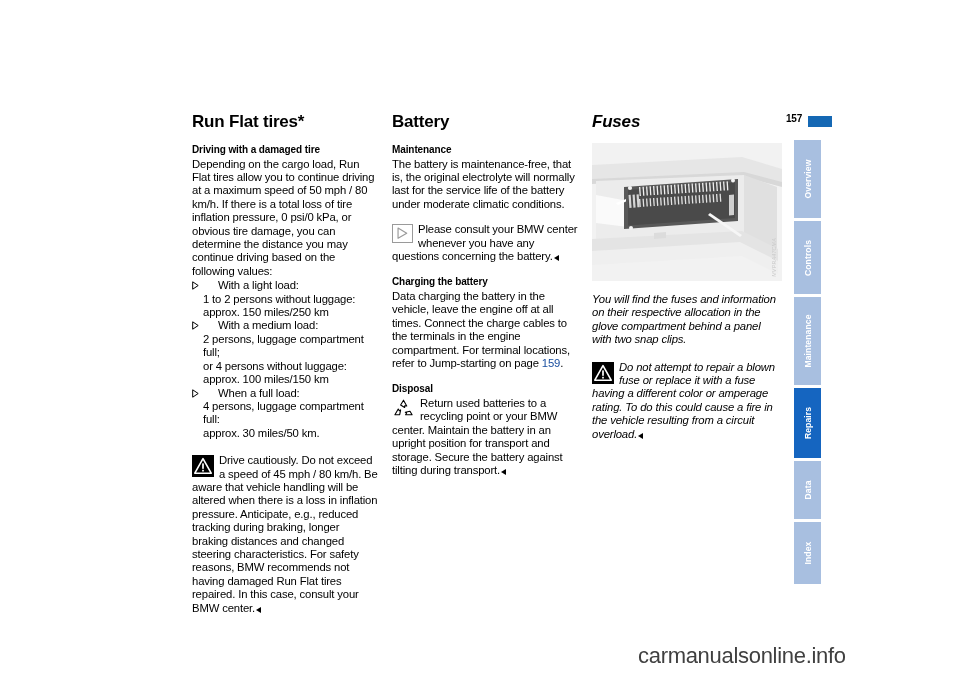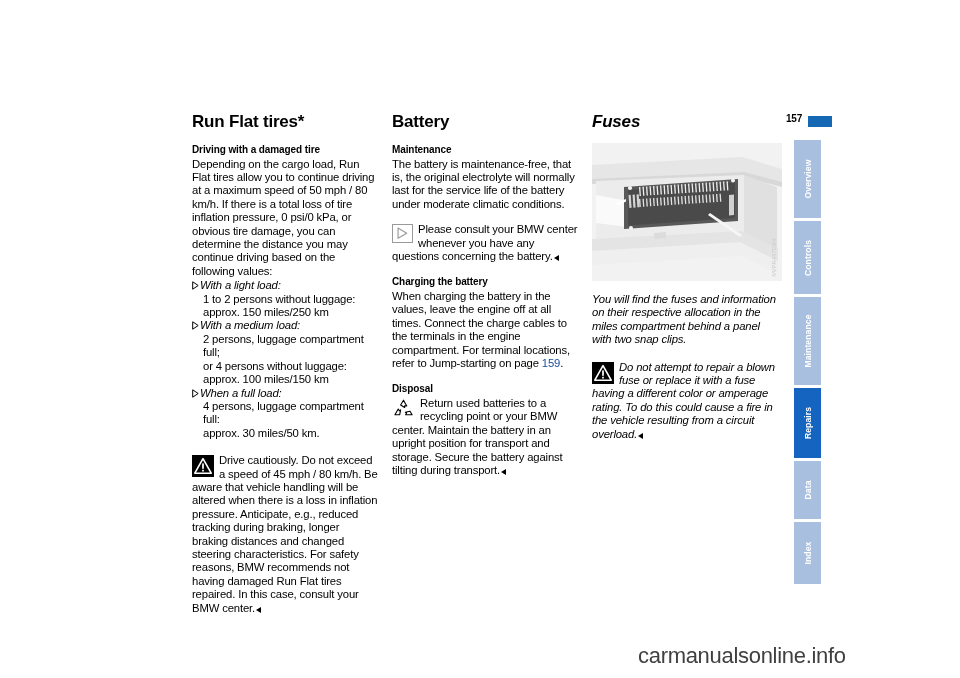--- a/index.html
+++ b/index.html
@@ -49,23 +49,22 @@
   p.body {
     margin-bottom: 0;
     letter-spacing: -0.15px;
   }
   .tight { letter-spacing: -0.25px; }
 
   
   .bullets { margin-top: 1px; }
   .bullet-row {
     position: relative;
-    padding-left: 8px;
+    padding-left: 26px;
     letter-spacing: -0.15px;
-    font-style: italic;
   }
   .bullet-sub { padding-left: 11px; letter-spacing: -0.15px; }
 
   
   .tri-outline { position: absolute; left: 0px; top: 2px; }
 
   
   .note {
     position: relative;
     margin-top: 12px;
@@ -251,21 +250,21 @@
       <span class="icon icon-info">
         <svg width="18.4" height="16.4" viewBox="0 0 19 17">
           <polygon points="5.2,3.2 14.2,8.5 5.2,13.8" fill="none" stroke="#9a9a9a" stroke-width="1.2" stroke-linejoin="round"></polygon>
         </svg>
       </span>
       <span class="note-text">Please consult your BMW center whenever you have any questions concerning the battery.</span><span class="endmark"></span>
     </div>
 
     <h2 class="sub-title" style="margin-top:12px;">Charging the battery</h2>
 
-    <p class="body tight"><span>When charging the battery in the values, leave the engine off at all times. Connect the charge cables to the terminals in the engine compartment. For terminal locations, refer to Jump-starting on page </span><a href="#" class="pagelink">159</a><span>.</span></p>
+    <p class="body tight"><span>Data charging the battery in the vehicle, leave the engine off at all times. Connect the charge cables to the terminals in the engine compartment. For terminal locations, refer to Jump-starting on page </span><a href="#" class="pagelink">159</a><span>.</span></p>
 
     <h2 class="sub-title" style="margin-top:12px;">Disposal</h2>
 
     <div class="note" style="margin-top:1px;">
       <span class="icon icon-recycle">
         <svg width="23" height="21" viewBox="0 0 24 22">
           <g fill="none" stroke="#000" stroke-width="1.15" stroke-linejoin="round" stroke-linecap="round">
             <path d="M12 2.3 L15.4 8.3 L13.2 8.3 L13.2 10.0 L9.0 7.3 L12.0 2.3 Z"></path>
             <path d="M21.0 17.6 L14.2 17.6 L15.3 15.8 L13.9 14.9 L18.8 13.9 L21.0 17.6 Z"></path>
             <path d="M3.0 17.6 L6.5 11.6 L7.6 13.4 L9.0 12.5 L8.0 17.4 L3.0 17.6 Z"></path>
@@ -367,21 +366,21 @@
         <path d="M0 108 L148 99 L186 118 L186 131 L150 113 L0 122 Z" fill="#efefef"></path>
 
         <path d="M62 90 L74 89 L74 95 L62 96 Z" fill="#dcdcdc"></path>
 
         <path d="M24 60 L34 56 L34 58.5 L26 62 Z" fill="#ffffff"></path>
         <path d="M118 70 L150 92 L148 94 L116 72 Z" fill="#f6f6f6"></path>
       </svg>
       <span class="fig-code">MVPRA47CMA</span>
     </div>
 
-    <p class="body tight">You will find the fuses and information on their respective allocation in the miles compartment behind a panel with two snap clips.</p>
+    <p class="body tight">You will find the fuses and information on their respective allocation in the glove compartment behind a panel with two snap clips.</p>
 
     <div class="note" style="margin-top:14px;">
       <span class="icon icon-warning">
         <svg width="22" height="22" viewBox="0 0 22 22">
           <polygon points="11,3.6 19.2,18.2 2.8,18.2" fill="none" stroke="#ffffff" stroke-width="1.6" stroke-linejoin="round"></polygon>
           <rect x="10.15" y="8.4" width="1.7" height="5.4" fill="#ffffff"></rect>
           <rect x="10.15" y="14.8" width="1.7" height="1.7" fill="#ffffff"></rect>
         </svg>
       </span>
       <span class="note-text">Do not attempt to repair a blown fuse or replace it with a fuse having a different color or amperage rating. To do this could cause a fire in the vehicle resulting from a circuit overload.</span><span class="endmark"></span>

